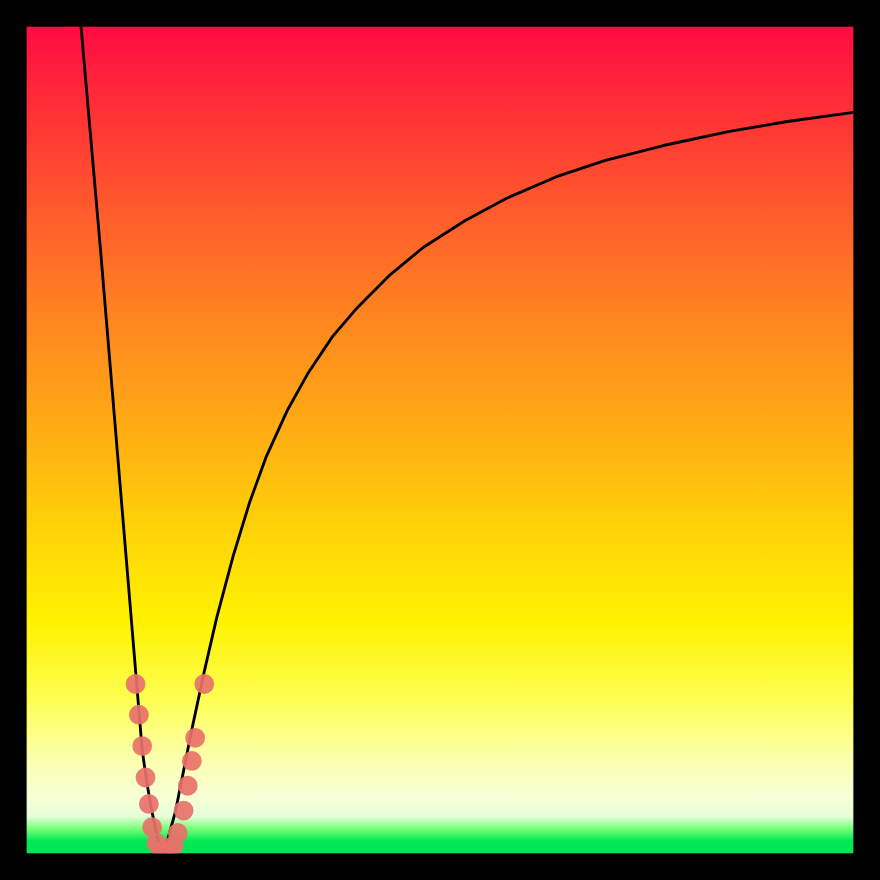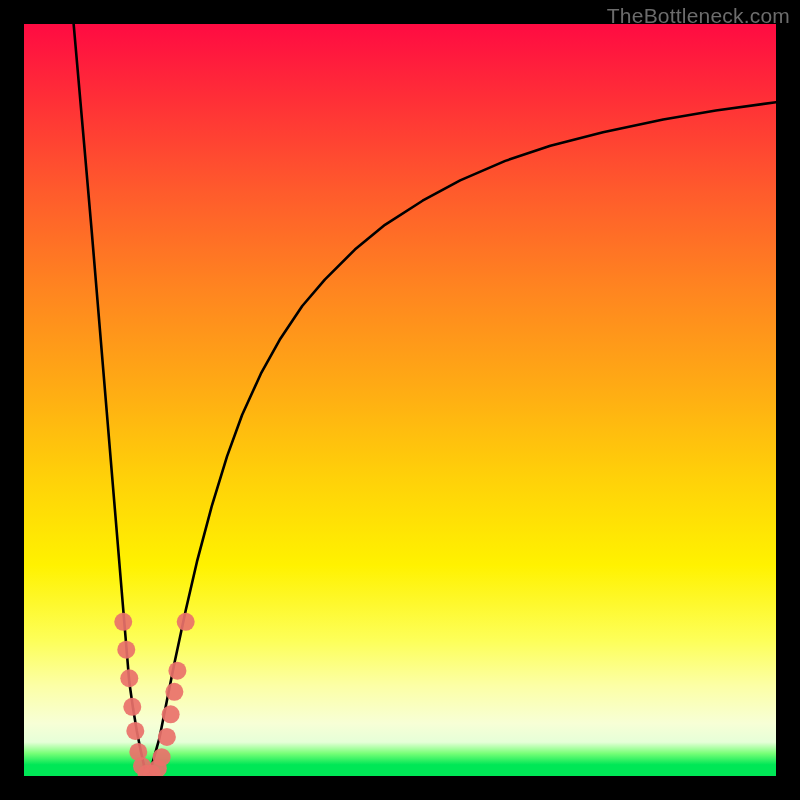--- a/index.html
+++ b/index.html
@@ -94,15 +94,14 @@
           <circle cx="137.62" cy="733.20" r="9" fill="#e9716a" fill-opacity="0.92"></circle>
           <circle cx="142.88" cy="712.90" r="9" fill="#e9716a" fill-opacity="0.92"></circle>
           <circle cx="146.64" cy="690.34" r="9" fill="#e9716a" fill-opacity="0.92"></circle>
           <circle cx="150.40" cy="667.78" r="9" fill="#e9716a" fill-opacity="0.92"></circle>
           <circle cx="153.41" cy="646.72" r="9" fill="#e9716a" fill-opacity="0.92"></circle>
           <circle cx="161.68" cy="597.84" r="9" fill="#e9716a" fill-opacity="0.92"></circle>
         </g>
     </svg>
   </div>
 
-  <div class="watermark">TheBottleneck.com</div>
 
 </div>
 
 </body></html>

